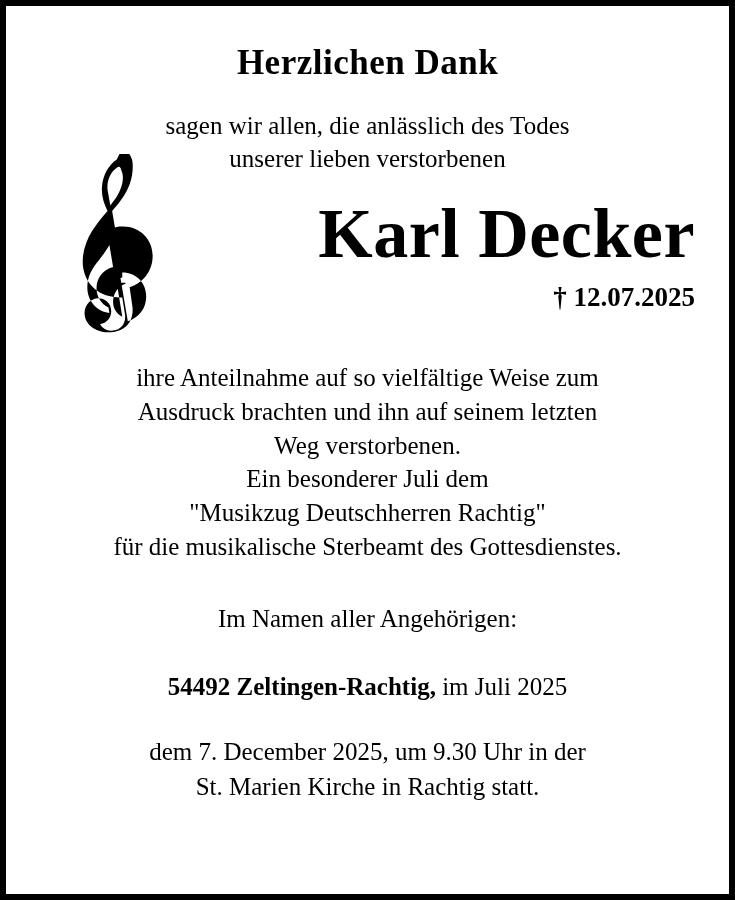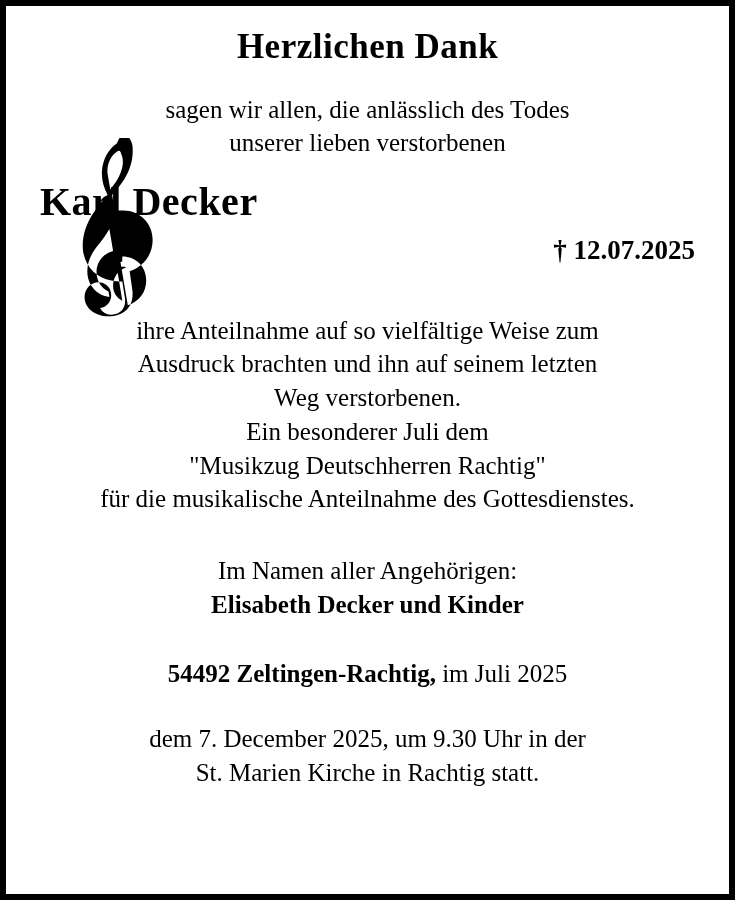--- a/index.html
+++ b/index.html
@@ -13,21 +13,21 @@
     font-family: "Liberation Serif", serif;
     color: #000000;
     overflow: hidden;
   }
   .notice-frame {
     box-sizing: border-box;
     width: 735px;
     height: 900px;
     border: 6px solid #000000;
     background: #ffffff;
-    padding: 10px 34px 20px 34px;
+    padding: 26px 34px 20px 34px;
     position: relative;
   }
   .inner {
     position: relative;
     width: 100%;
     height: 100%;
   }
   .title {
     text-align: center;
     font-weight: bold;
@@ -36,23 +36,23 @@
     margin: 12px 0 0 0;
     line-height: 1.1;
   }
   .lead {
     text-align: center;
     font-size: 25px;
     line-height: 1.32;
     margin: 26px 0 0 0;
   }
   .deceased-name {
-    text-align: left;
+    text-align: right;
     font-weight: bold;
-    font-size: 40px;
+    font-size: 70px;
     line-height: 1.05;
     margin: 22px 0 0 0;
     letter-spacing: 0.5px;
   }
   .death-date {
     text-align: right;
     font-weight: bold;
     font-size: 27px;
     margin: 12px 0 0 0;
   }
@@ -125,26 +125,25 @@
     <div class="deceased-name">Karl Decker</div>
 
     <div class="death-date">† 12.07.2025</div>
 
     <p class="body-text">
       <span class="ln">ihre Anteilnahme auf so vielfältige Weise zum</span>
       <span class="ln">Ausdruck brachten und ihn auf seinem letzten</span>
       <span class="ln">Weg verstorbenen.</span>
       <span class="ln">Ein besonderer Juli dem</span>
       <span class="ln">"Musikzug Deutschherren Rachtig"</span>
-      <span class="ln">für die musikalische Anteilnahme des Gottesdienstes.</span>
+      <span class="ln">für die musikalische Sterbeamt des Gottesdienstes.</span>
     </p>
 
     <div class="family-block">
       <div>Im Namen aller Angehörigen:</div>
-      <div class="bold">Elisabeth Decker und Kinder</div>
     </div>
 
     <div class="place-line">
       <span class="bold">54492 Zeltingen-Rachtig,</span><span> im Juli 2025</span>
     </div>
 
     <p class="footer-text">
       <span class="ln">dem 7. December 2025, um 9.30 Uhr in der</span>
       <span class="ln">St. Marien Kirche in Rachtig statt.</span>
     </p>

